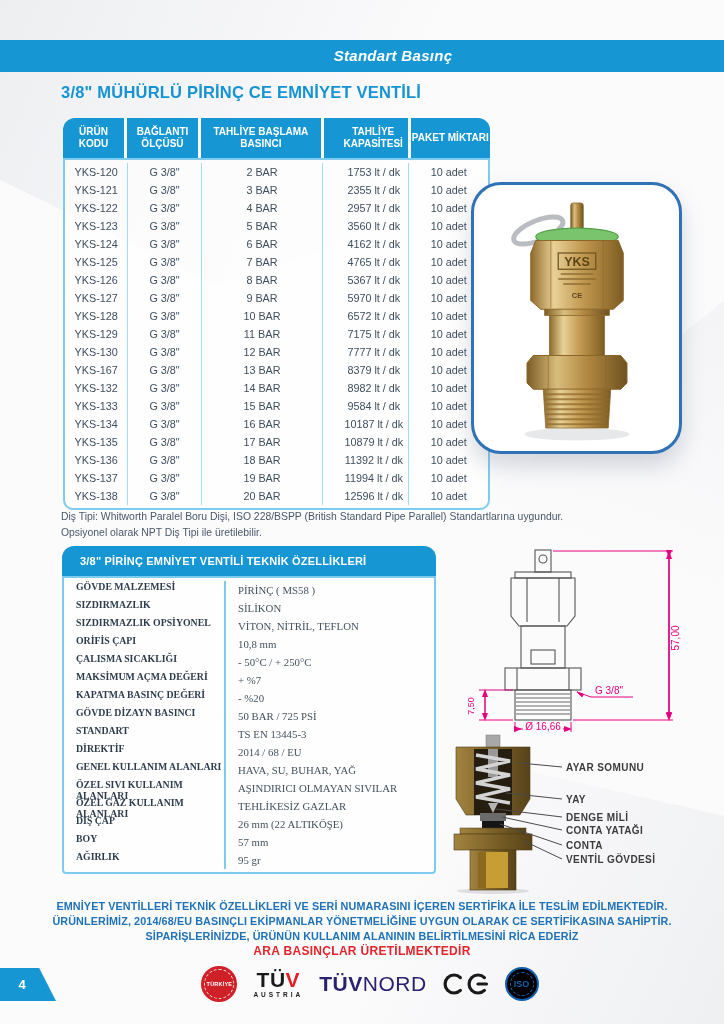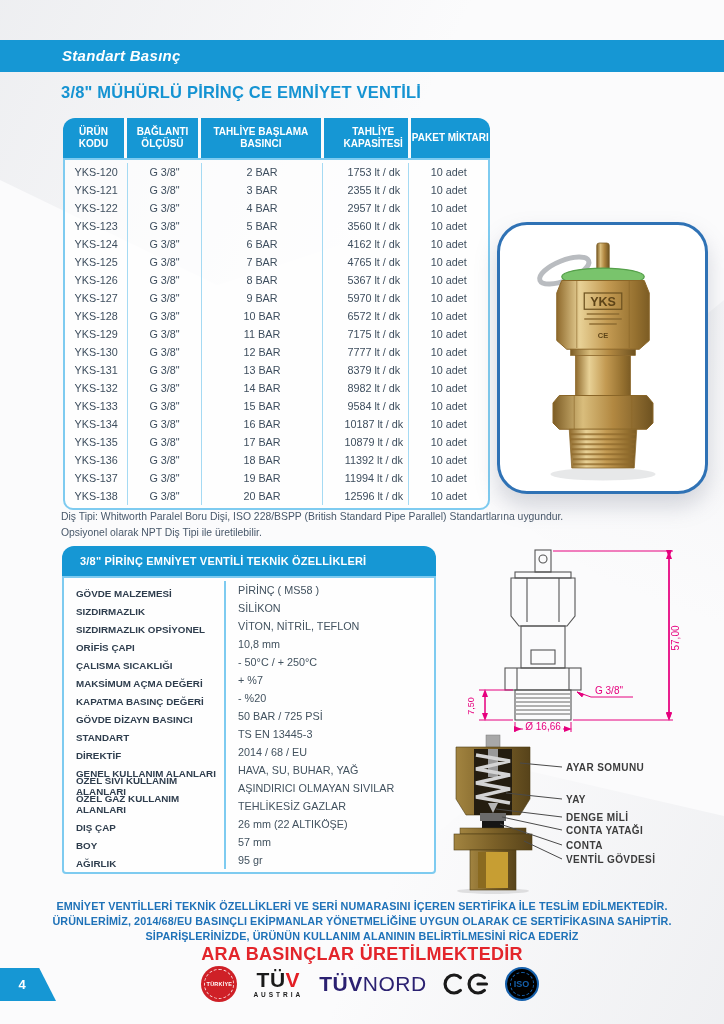--- a/index.html
+++ b/index.html
@@ -10,21 +10,21 @@
   .deco-a{top:0;left:0;width:724px;height:300px;
     background:linear-gradient(115deg,rgba(190,194,202,.22),rgba(255,255,255,0) 55%);
     clip-path:polygon(0 0,100% 0,100% 40%,30% 95%,0 60%);}
   .deco-b{bottom:0;right:0;width:520px;height:320px;
     background:linear-gradient(295deg,rgba(190,194,202,.20),rgba(255,255,255,0) 60%);
     clip-path:polygon(100% 100%,0 100%,60% 20%,100% 35%);}
   .deco-c{top:300px;right:0;width:300px;height:360px;
     background:linear-gradient(200deg,rgba(200,203,210,.14),rgba(255,255,255,0) 70%);
     clip-path:polygon(100% 0,100% 100%,20% 55%);}
 
-  .topbar{position:absolute;top:40px;left:0;width:100%;height:32px;background:#1697d4;}
+  .topbar{position:absolute;top:40px;left:0;width:100%;height:32px;background:#1697d4;text-align:center;}
   .topbar span{display:block;margin-left:62px;line-height:32px;color:#fff;
     font-style:italic;font-weight:700;font-size:15px;letter-spacing:.3px;}
 
   .title{position:absolute;top:83px;left:61px;margin:0;font-size:16.5px;font-weight:800;
     color:#1593d2;letter-spacing:.2px;}
 
   
   .ptable{position:absolute;left:63px;top:118px;width:427px;font-size:10.8px;}
   .pt-head{display:flex;}
   .pt-hcell{background:#1697d4;color:#fff;font-weight:700;font-size:10px;line-height:1.25;
@@ -35,47 +35,47 @@
   .pt-head .c4{border-radius:0 12px 0 0;}
   .c0{width:15%;}.c1{width:17.3%;}.c2{width:28.8%;}.c3{width:20.3%;padding-left:16px;}.c4{width:18.6%;flex:1;}
   .pt-body{border:2px solid #7ecbf0;border-radius:0 0 10px 10px;background:rgba(255,255,255,.65);
     padding:3px 0;}
   .pt-row{display:flex;height:18px;align-items:center;color:#3e4e5e;}
   .pt-cell{box-sizing:border-box;text-align:center;border-right:1.5px solid #a5daf3;
     height:18px;line-height:18px;overflow:hidden;}
   .pt-cell:last-child{border-right:none;}
 
   
-  .photo-card{position:absolute;left:497px;top:182px;width:211px;height:272px;background:#fff;
+  .photo-card{position:absolute;left:471px;top:182px;width:211px;height:272px;background:#fff;
     border:3px solid #2f72b5;border-radius:30px;box-shadow:0 12px 22px rgba(110,120,140,.28);
-    box-sizing:border-box;display:flex;align-items:center;justify-content:center;margin-top:40px;}
+    box-sizing:border-box;display:flex;align-items:center;justify-content:center;}
 
   
   .notes{position:absolute;left:61px;top:509px;width:600px;font-size:10.4px;color:#48586a;
     line-height:16px;}
 
   
   .stable{position:absolute;left:62px;top:546px;width:374px;}
   .s-title{background:#1697d4;color:#fff;font-weight:700;font-size:11px;height:30px;
     line-height:30px;padding-left:18px;border-radius:12px 12px 0 0;letter-spacing:.2px;}
   .s-body{border:2px solid #7ecbf0;border-radius:0 0 4px 4px;background:rgba(255,255,255,.7);
     padding:3px 0;}
-  .sp-row{display:flex;height:18px;align-items:flex-end;}
+  .sp-row{display:flex;height:18px;align-items:flex-start;font-family:Liberation Serif, serif;}
   .sp-label{width:160px;box-sizing:border-box;padding-left:12px;font-weight:700;
     font-size:9.8px;color:#2e3d4d;letter-spacing:0;}
   .sp-value{flex:1;box-sizing:border-box;border-left:2px solid #7ecbf0;padding-left:12px;
     font-size:10.8px;color:#42525f;height:18px;line-height:18px;}
 
   .dim-svg{position:absolute;left:443px;top:546px;}
   .cut-svg{position:absolute;left:440px;top:733px;}
 
   
   .cert{position:absolute;top:899px;left:0;width:100%;text-align:center;}
   .cert-line{font-size:10.8px;font-weight:700;color:#1f72b8;line-height:15px;letter-spacing:.1px;}
-  .cert-red{margin-top:0;font-size:18px;font-weight:800;color:#e3252b;letter-spacing:.3px;}
+  .cert-red{margin-top:0;font-size:12px;font-weight:800;color:#e3252b;letter-spacing:.3px;}
 
   
   .page-badge{position:absolute;left:0;top:968px;width:56px;height:33px;background:#1697d4;
     clip-path:polygon(0 0,70% 0,100% 100%,0 100%);color:#fff;font-weight:800;font-size:13px;
     display:flex;align-items:center;justify-content:center;padding-right:12px;box-sizing:border-box;}
   .logos{position:absolute;top:966px;left:0;width:724px;display:flex;align-items:center;
     justify-content:center;gap:16px;margin-left:8px;}
   .stamp{width:36px;height:36px;border-radius:50%;background:#cf2027;position:relative;
     display:flex;align-items:center;justify-content:center;}
   .stamp-inner{position:absolute;inset:3px;border:1px dashed rgba(255,255,255,.85);border-radius:50%;}
@@ -187,21 +187,21 @@
           <div class="pt-cell c4">10 adet</div>
         </div>
         <div class="pt-row">
           <div class="pt-cell c0">YKS-130</div>
           <div class="pt-cell c1">G 3/8"</div>
           <div class="pt-cell c2">12 BAR</div>
           <div class="pt-cell c3">7777 lt / dk</div>
           <div class="pt-cell c4">10 adet</div>
         </div>
         <div class="pt-row">
-          <div class="pt-cell c0">YKS-131</div>
+          <div class="pt-cell c0">YKS-167</div>
           <div class="pt-cell c1">G 3/8"</div>
           <div class="pt-cell c2">13 BAR</div>
           <div class="pt-cell c3">8379 lt / dk</div>
           <div class="pt-cell c4">10 adet</div>
         </div>
         <div class="pt-row">
           <div class="pt-cell c0">YKS-132</div>
           <div class="pt-cell c1">G 3/8"</div>
           <div class="pt-cell c2">14 BAR</div>
           <div class="pt-cell c3">8982 lt / dk</div>

